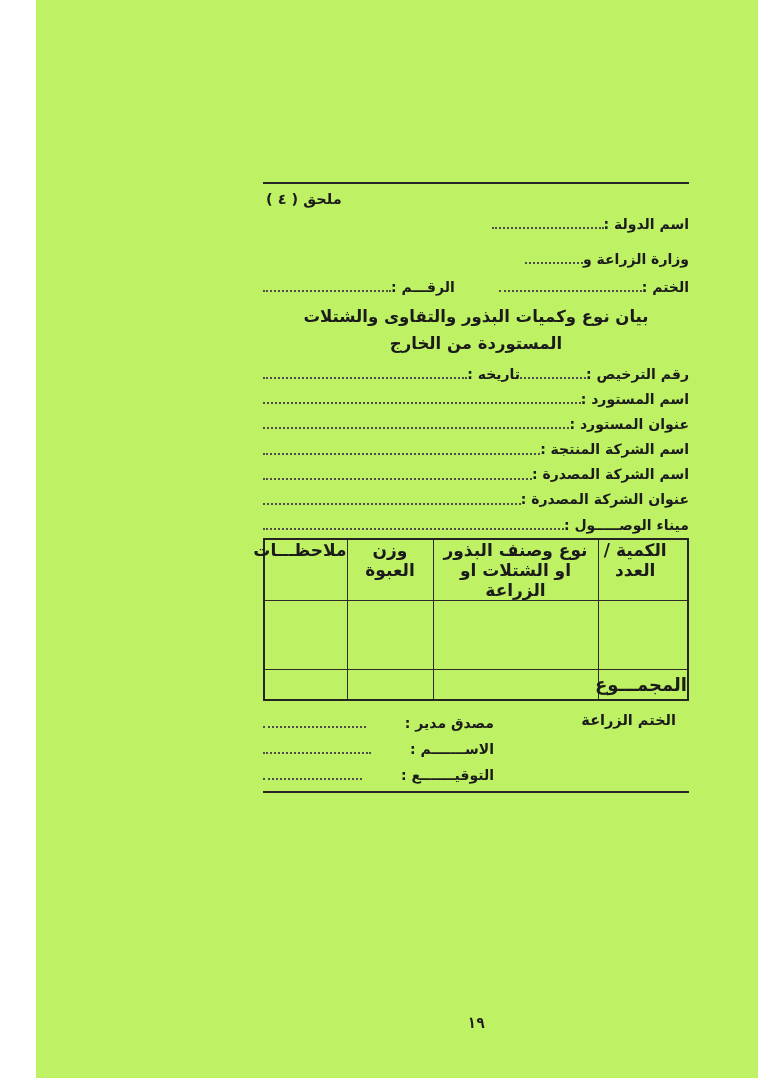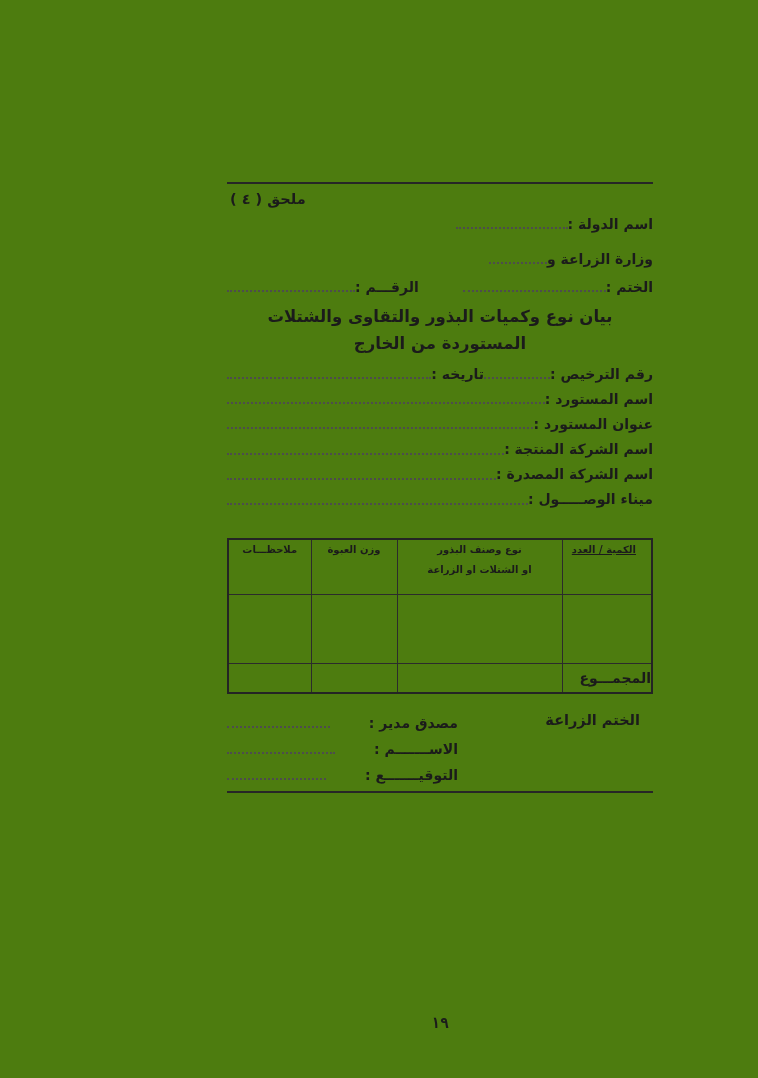--- a/index.html
+++ b/index.html
@@ -1,20 +1,20 @@
 <!DOCTYPE html>
 <html lang="ar"><head>
 <meta charset="utf-8">
 <style>
   html,body{margin:0;padding:0;}
   body{
     width:758px;height:1078px;background:#ffffff;position:relative;
     font-family:"DejaVu Sans", sans-serif;color:#1b1b1b;overflow:hidden;
   }
-  .page{position:absolute;inset:0;background:#4d7c0f;}
+  .page{position:absolute;inset:0;background:#bef264;margin-left:36px;}
   .content{position:absolute;left:227px;top:0;width:426px;height:1078px;direction:rtl;}
 
   .rule{position:absolute;left:0;right:0;border-top:2.5px solid #262626;}
   .top-rule{top:182px;}
   .bottom-rule{top:791px;}
 
   .appendix{position:absolute;top:191px;left:3px;font-size:14.5px;font-weight:bold;white-space:nowrap;}
 
   .hdr-row{position:absolute;left:0;right:0;height:22px;display:flex;align-items:flex-end;justify-content:space-between;}
   .r1{top:211px;justify-content:flex-start;}
@@ -29,26 +29,26 @@
          font-size:16.5px;font-weight:bold;line-height:27px;}
 
   .license-row{position:absolute;top:359px;left:0;right:0;height:24px;display:flex;align-items:flex-end;}
   .fields{position:absolute;top:383px;left:0;right:0;}
   .field-row{height:25.2px;display:flex;align-items:flex-end;}
 
   table.grid{position:absolute;top:538px;left:0;width:426px;border-collapse:collapse;
              table-layout:fixed;direction:rtl;}
   table.grid th, table.grid td{border:1.2px solid #2b2b2b;padding:0;}
   table.grid{border:2px solid #242424;}
-  th.hcell{font-size:10px;font-weight:bold;vertical-align:top;padding-top:6px;text-align:center;line-height:20px;}
-  th.hcell.qty{text-align:right;padding-right:15px;text-decoration:underline;}
+  th.hcell{font-size:17px;font-weight:bold;vertical-align:top;padding-top:6px;text-align:center;line-height:20px;}
+  th.hcell.qty{padding-right:15px;}
   tr.head-row{height:55px;}
   tr.body-row{height:69px;}
   tr.total-row{height:30px;}
-  td.total-cell{font-size:14px;font-weight:bold;text-align:right;padding-right:4px;vertical-align:middle;white-space:nowrap;}
+  td.total-cell{font-size:18px;font-weight:bold;text-align:left;padding-right:4px;vertical-align:middle;white-space:nowrap;}
 
   .stamp{position:absolute;top:712px;right:13px;font-size:14.5px;font-weight:bold;white-space:nowrap;}
   .footer-rows{position:absolute;top:706px;left:0;width:231px;}
   .footer-row{height:26px;display:flex;align-items:flex-end;gap:39px;}
 
   .page-num{position:absolute;top:1014px;left:0;right:0;text-align:center;
             font-size:15px;font-weight:bold;letter-spacing:2px;font-family:Liberation Mono, monospace;}
 </style>
 </head>
 <body>
@@ -108,20 +108,24 @@
       </div>
       <div class="field-row">
         <span class="lbl">اسم الشركة المنتجة :</span>
         <span class="dots dflex"></span>
       </div>
       <div class="field-row">
         <span class="lbl">اسم الشركة المصدرة :</span>
         <span class="dots dflex"></span>
       </div>
       <div class="field-row">
+        <span class="lbl">عنوان الشركة المصدرة :</span>
+        <span class="dots dflex"></span>
+      </div>
+      <div class="field-row">
         <span class="lbl">ميناء الوصـــــول :</span>
         <span class="dots dflex"></span>
       </div>
     </div>
 
     <table class="grid" dir="rtl">
       <colgroup>
         <col style="width:90px">
         <col style="width:165px">
         <col style="width:86px">

